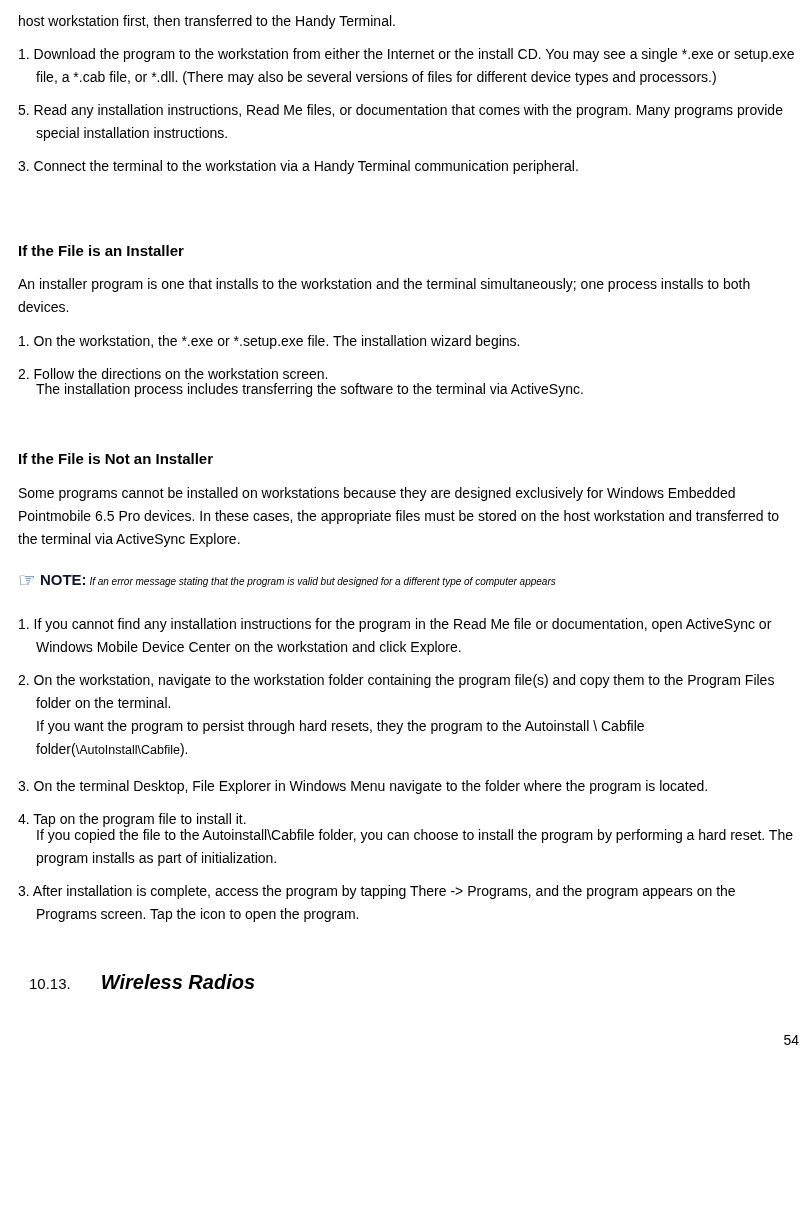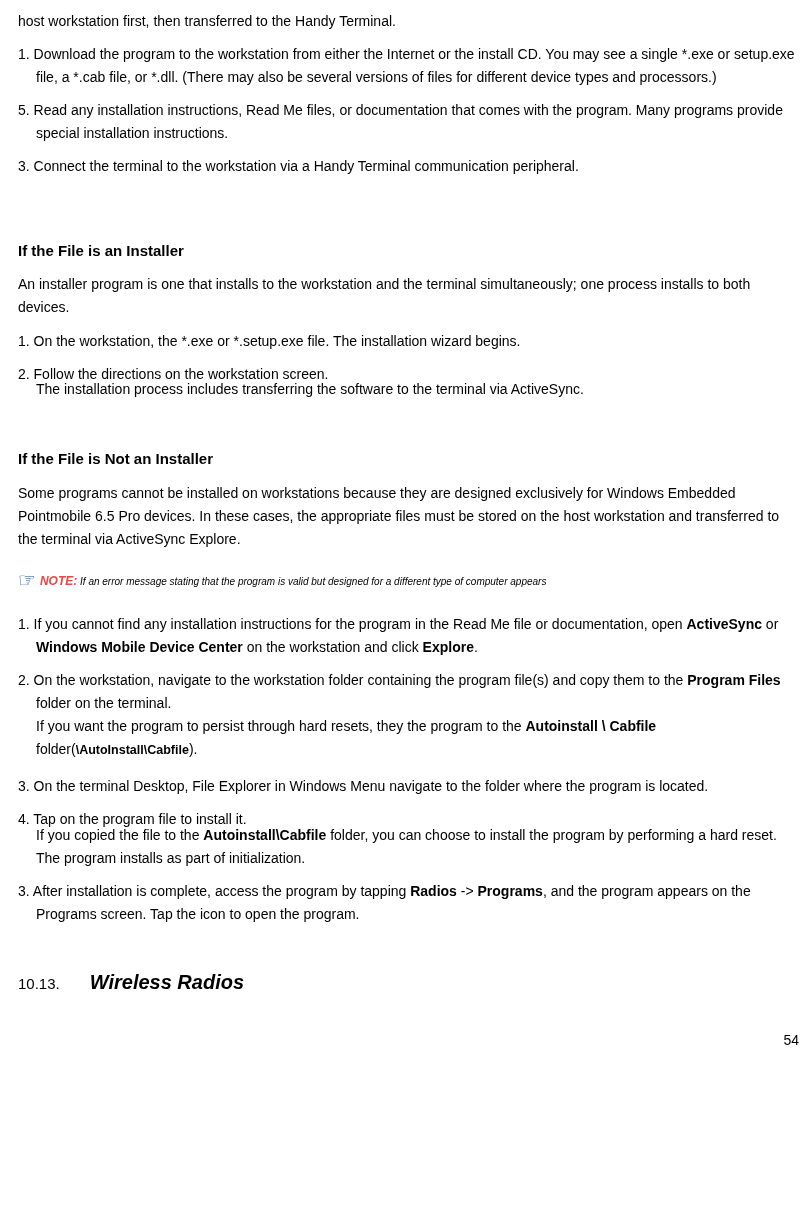--- a/index.html
+++ b/index.html
@@ -26,43 +26,42 @@
     margin: 14px 0 18px 0;
     line-height: 1.5;
   }
   .note-hand {
     font-size: 20px;
     color: #004b8d;
     margin-right: 4px;
     vertical-align: -2px;
   }
   .note-label {
-    color: #ef4444;
+    color: #0f172a;
     font-weight: bold;
-    font-style: italic;
-    font-size: 12px;
+    font-size: 15px;
   }
   .note-text {
     font-style: italic;
     font-size: 10px;
   }
   .note-second-line {
     font-style: italic;
     font-size: 13px;
     padding-left: 74px;
     display:block;
   }
   .sec-number-row {
     margin-top: 40px;
     font-size: 15px;
   }
-  .sec-num { display:inline-block; margin-right: 30px; }
+  .sec-num { display:inline-block; margin-right: 30px; margin-left: 11px; }
   .sec-title { font-style: italic; font-weight: bold; font-size: 20px; }
   .page-number { text-align: right; margin-top: 30px; font-size: 14px; }
-  b { font-weight: bold; }
+  b { font-weight: normal; }
   .sm { font-size: 12.5px; }
 </style>
 </head>
 <body>
 
 <div class="para">host workstation first, then transferred to the Handy Terminal.</div>
 
 <div class="para-indent">1. Download the program to the workstation from either the Internet or the install CD. You may see a single *.exe or setup.exe file, a *.cab file, or *.dll. (There may also be several versions of files for different device types and processors.)</div>
 <div class="para-indent">5. Read any installation instructions, Read Me files, or documentation that comes with the program. Many programs provide special installation instructions.</div>
 <div class="para-indent">3. Connect the terminal to the workstation via a Handy Terminal communication peripheral.</div>
@@ -92,20 +91,20 @@
 </div>
 
 <div class="para-indent">3. On the terminal Desktop, File Explorer in Windows Menu navigate to the folder where the program is located.</div>
 
 <div class="para-indent" style="margin-bottom:0;">4. Tap on the program file to install it.</div>
 <div class="sub-line">
   <span>If you copied the file to the </span><b>Autoinstall\Cabfile</b><span> folder, you can choose to install the program by performing a hard reset. The program installs as part of initialization.</span>
 </div>
 
 <div class="para-indent">
-  <span>3. After installation is complete, access the program by tapping </span><b>Radios</b><span> -&gt; </span><b>Programs</b><span>, and the program appears on the Programs screen. Tap the icon to open the program.</span>
+  <span>3. After installation is complete, access the program by tapping </span><b>There</b><span> -&gt; </span><b>Programs</b><span>, and the program appears on the Programs screen. Tap the icon to open the program.</span>
 </div>
 
 <div class="sec-number-row">
   <span class="sec-num">10.13.</span><span class="sec-title">Wireless Radios</span>
 </div>
 
 <div class="page-number">54</div>
 
 </body></html>

